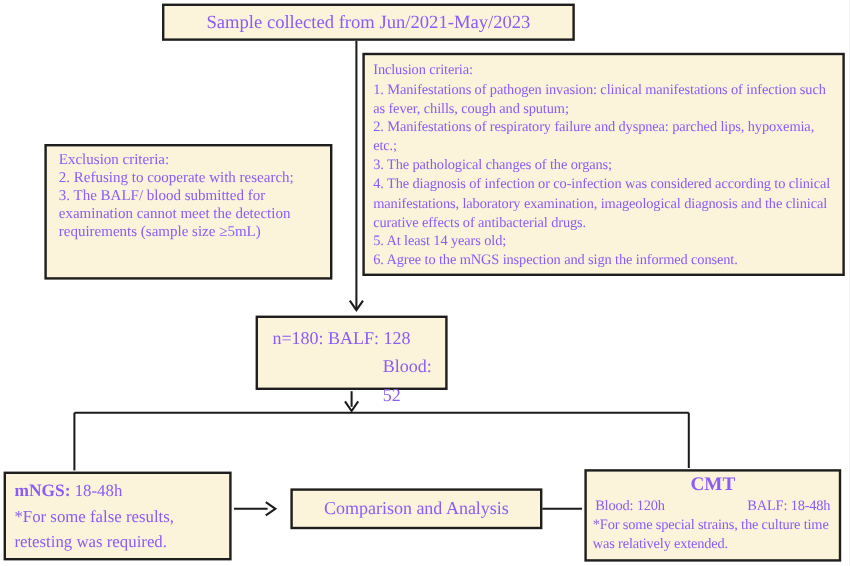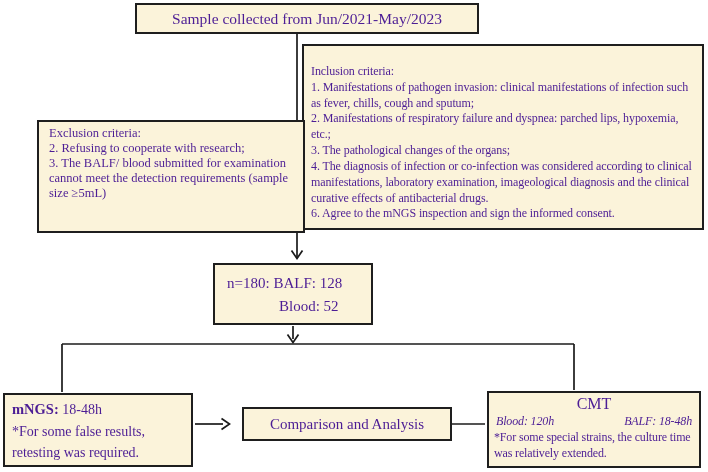--- a/index.html
+++ b/index.html
@@ -4,54 +4,54 @@
 <style>
   :root{
     --box-fill:#fbf3da;
     --box-border:#1e1e1e;
     --line-color:#1b1b1b;
     --bg:#ffffff;
   }
   html,body{margin:0;padding:0;background:#e9e9e9;}
   .canvas{
     position:relative;width:708px;height:472px;background:var(--bg);
-    font-family:"Liberation Serif","DejaVu Serif",serif;color:#4c1d95;overflow:hidden;
+    font-family:"Liberation Serif","DejaVu Serif",serif;color:#8b5cf6;overflow:hidden;
   }
   .fbox{
     position:absolute;background:var(--box-fill);
     border:2px solid var(--box-border);box-sizing:border-box;
   }
   .connectors{position:absolute;left:0;top:0;width:708px;height:472px;}
   .connectors path{stroke:var(--line-color);stroke-width:1.7;fill:none;}
 
   .sample-box{left:135px;top:3px;width:344px;height:31px;
     display:flex;align-items:center;justify-content:center;font-size:15.5px;}
 
   .inclusion-box{left:302px;top:44px;width:402px;height:186px;
-    padding:18px 4px 4px 7px;font-size:12px;line-height:1.32;letter-spacing:-0.1px;}
+    padding:5px 4px 4px 7px;font-size:12px;line-height:1.32;letter-spacing:-0.1px;}
 
-  .exclusion-box{left:37px;top:120px;width:268px;height:113px;
+  .exclusion-box{left:37px;top:120px;width:240px;height:113px;
     padding:4px 10px;font-size:12.5px;line-height:1.2;}
 
   .cohort-box{left:213px;top:263px;width:160px;height:62px;
     font-size:15px;padding-top:7px;line-height:1.55;}
   .cohort-line1{padding-left:12px;}
-  .cohort-line2{padding-left:64px;}
+  .cohort-line2{padding-left:64px;margin-left:40px;}
 
   .mngs-box{left:3px;top:393px;width:190px;height:74px;
     padding:3px 7px;font-size:14px;line-height:1.55;}
   .mngs-box b{font-size:14.5px;}
 
   .comparison-box{left:242px;top:407px;width:210px;height:34px;
     display:flex;align-items:center;justify-content:center;font-size:15px;}
 
   .cmt-box{left:487px;top:391px;width:214px;height:77px;
     padding:1px 5px;font-size:12px;line-height:1.33;letter-spacing:-0.15px;}
-  .cmt-title{text-align:center;font-weight:normal;font-size:16px;line-height:20px;letter-spacing:0;}
-  .cmt-row{display:flex;justify-content:space-between;padding:0 2px;font-style:italic;}
+  .cmt-title{text-align:center;font-weight:bold;font-size:16px;line-height:20px;letter-spacing:0;}
+  .cmt-row{display:flex;justify-content:space-between;padding:0 2px;}
 </style>
 </head>
 <body>
 
 <div class="canvas">
 
   <svg class="connectors" viewBox="0 0 708 472" xmlns="http://www.w3.org/2000/svg">
     <path d="M297,34 L297,257"></path>
     <path d="M291.5,250.5 L297,258.5 L302.5,250.5"></path>
     <path d="M293,326 L293,339"></path>
@@ -68,20 +68,21 @@
   <div class="fbox sample-box">
     <span>Sample collected from Jun/2021-May/2023</span>
   </div>
 
   <div class="fbox inclusion-box">
     <div>Inclusion criteria:</div>
     <div>1. Manifestations of pathogen invasion: clinical manifestations of infection such as fever, chills, cough and sputum;</div>
     <div>2. Manifestations of respiratory failure and dyspnea: parched lips, hypoxemia, etc.;</div>
     <div>3. The pathological changes of the organs;</div>
     <div>4. The diagnosis of infection or co-infection was considered according to clinical manifestations, laboratory examination, imageological diagnosis and the clinical curative effects of antibacterial drugs.</div>
+    <div>5. At least 14 years old;</div>
     <div>6. Agree to the mNGS inspection and sign the informed consent.</div>
   </div>
 
   <div class="fbox exclusion-box">
     <div>Exclusion criteria:</div>
     <div>2. Refusing to cooperate with research;</div>
     <div>3. The BALF/ blood submitted for examination cannot meet the detection requirements (sample size ≥5mL)</div>
   </div>
 
   <div class="fbox cohort-box">

